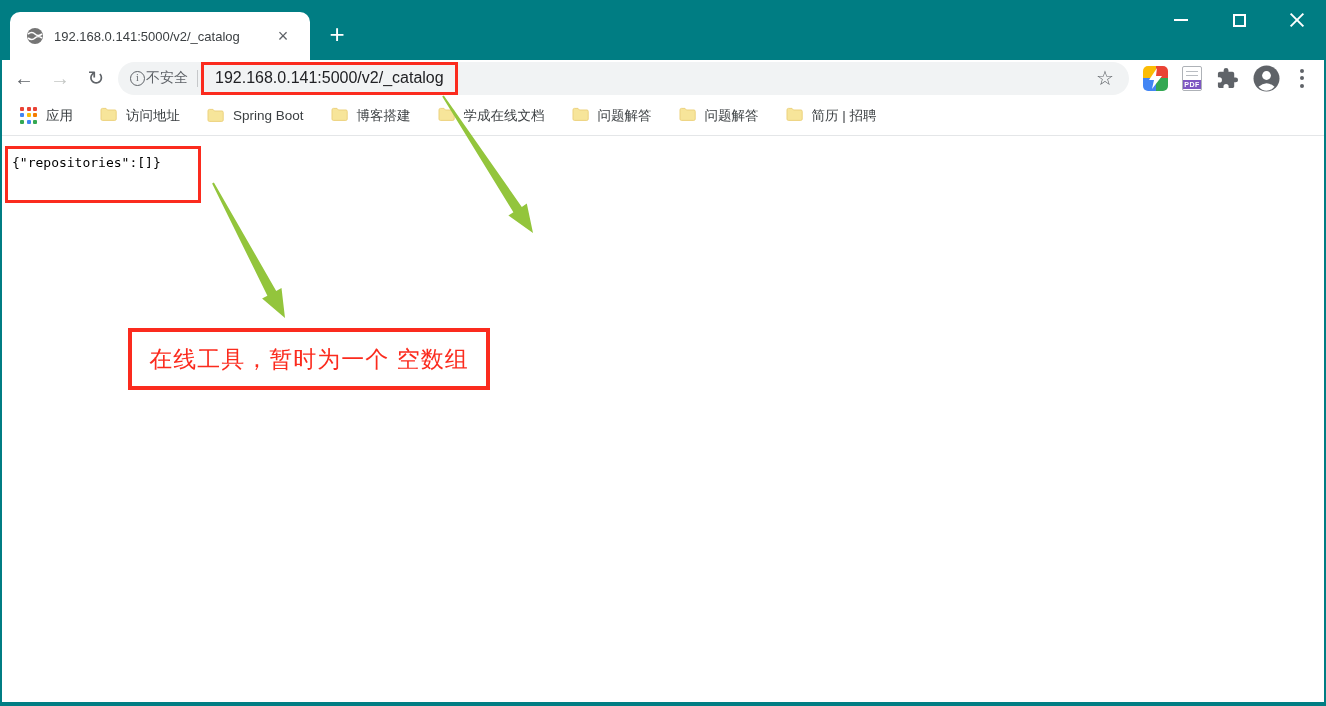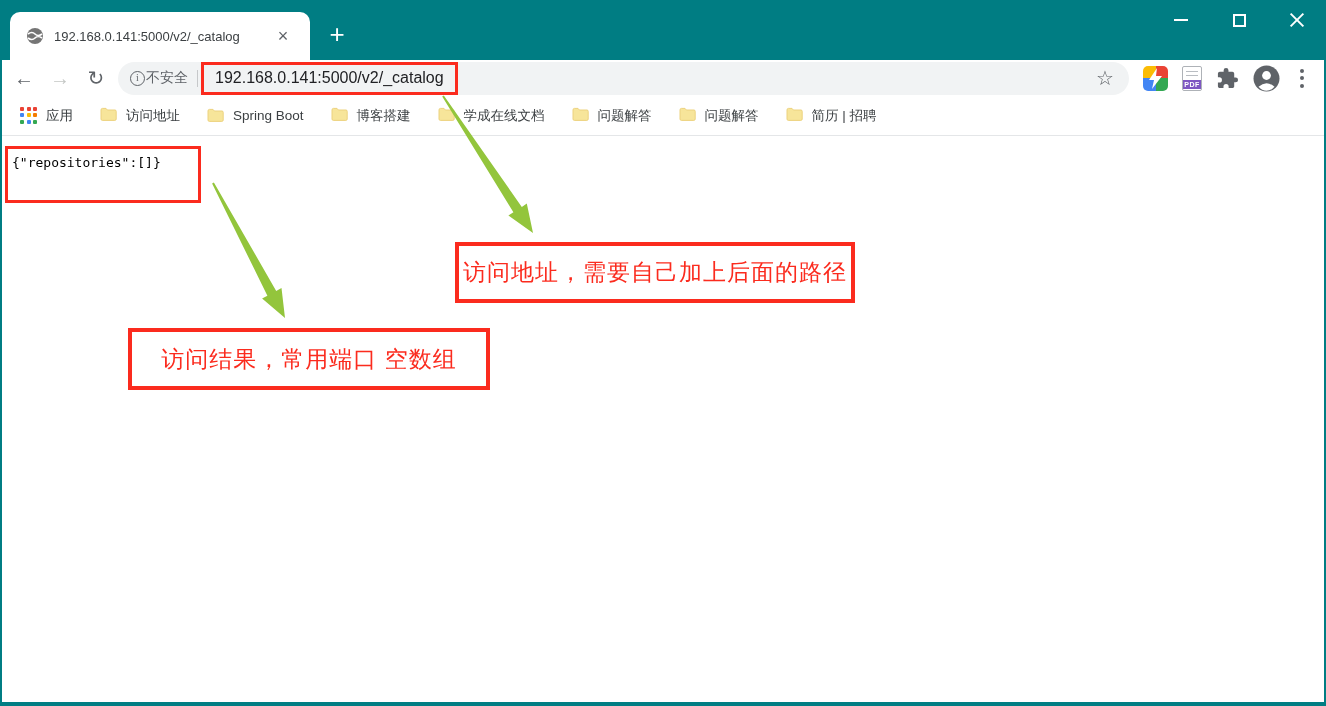--- a/index.html
+++ b/index.html
@@ -273,26 +273,23 @@
       </svg>
     <span>简历 | 招聘</span>
   </div>
 </div>
 
 <div class="content-layer">
   <div class="json-box">
     <span>{"repositories":[]}</span>
   </div>
 
-  <div class="callout callout-url">
-    <span>访问地址，需要自己加上后面的路径</span>
-  </div>
 
   <div class="callout callout-result">
-    <span>访问结果，常用端口 空数组</span>
+    <span>在线工具，暂时为一个 空数组</span>
   </div>
 </div>
 
 <svg class="arrows" width="1326" height="706" viewBox="0 0 1326 706">
   <polygon fill="#93c53c" points="442.2,96.5 513.4,212.3 508.4,215.6 533,233 526.8,203.6 521.8,206.9 443.8,95.5"></polygon>
   <polygon fill="#93c53c" points="212.1,183.5 267.4,295.7 262.1,298.5 285,318 281.5,288.1 276.2,290.9 213.9,182.5"></polygon>
 </svg>
 
 <div class="edge edge-left"></div>
 <div class="edge edge-right"></div>

